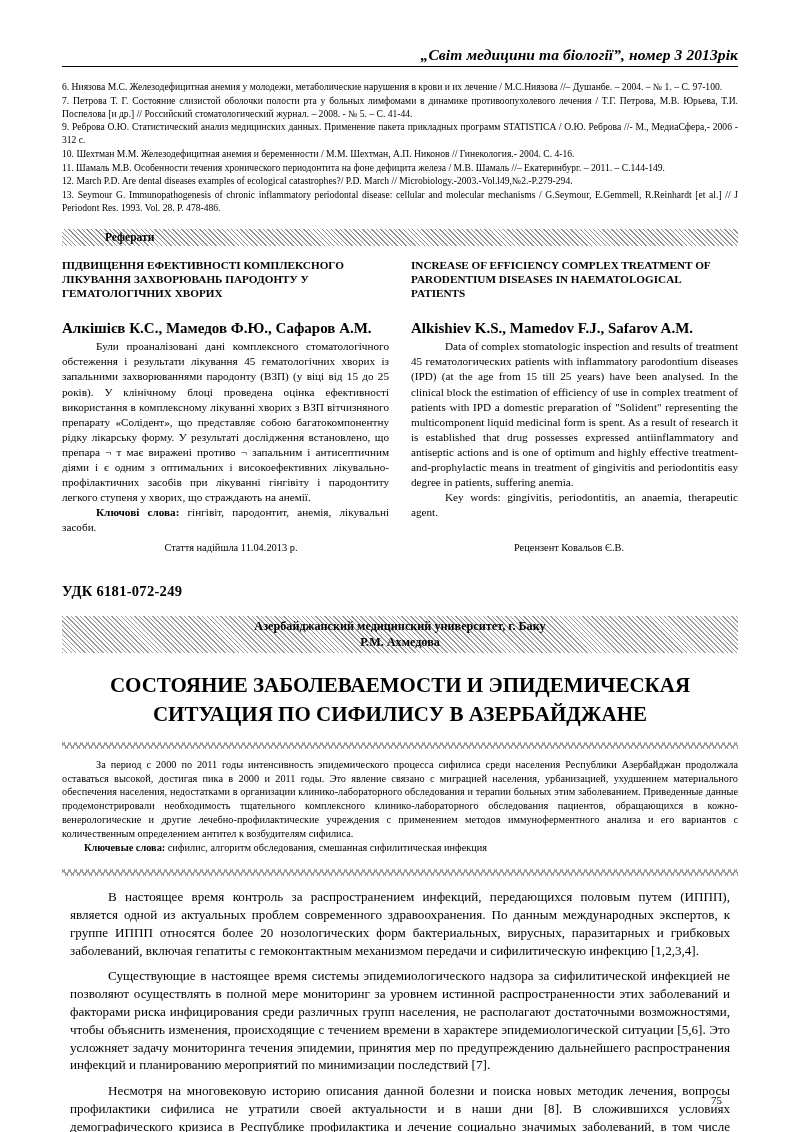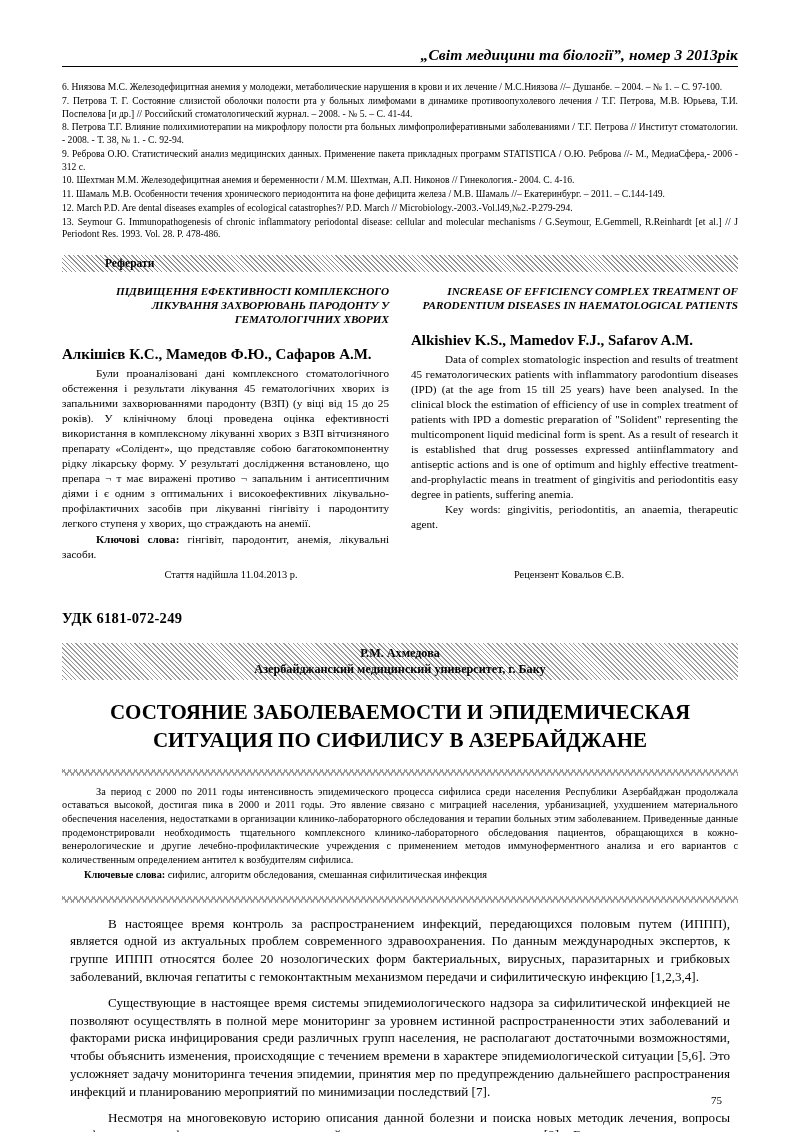--- a/index.html
+++ b/index.html
@@ -91,26 +91,25 @@
   .abstract-wrap {
     display: flex;
     gap: 22px;
     margin-top: 12px;
   }
   .abs-col {
     flex: 1 1 0;
     min-width: 0;
   }
   .abs-title {
-    text-align: right;
+    text-align: left;
     font-weight: bold;
     font-size: 11.2px;
     line-height: 1.26;
     text-transform: uppercase;
-    font-style: italic;
   }
   .abs-authors {
     text-align: left;
     font-weight: bold;
     font-size: 15px;
     line-height: 1.3;
     margin-top: 19px;
   }
   .abs-body {
     font-size: 11.2px;
@@ -208,21 +207,20 @@
 <body>
 
 <div class="page">
 
   <div class="running-head">„Світ медицини та біології”, номер 3 2013рік</div>
   <div class="head-rule"></div>
 
   <div class="refs">
     <p class="ref-hang">6. Ниязова М.С. Железодефицитная анемия у молодежи, метаболические нарушения в крови и их лечение / М.С.Ниязова  //– Душанбе. – 2004. – № 1. – С. 97-100.</p>
     <p class="ref-hang">7. Петрова Т. Г. Состояние слизистой оболочки полости рта у больных лимфомами в динамике противоопухолевого лечения / Т.Г. Петрова, М.В. Юрьева, Т.И. Поспелова [и др.]  // Российский стоматологический журнал. – 2008. - № 5. – С. 41-44.</p>
-    <p class="ref-hang">8. Петрова Т.Г. Влияние полихимиотерапии на микрофлору полости рта больных лимфопролиферативными заболеваниями / Т.Г. Петрова  // Институт стоматологии. - 2008. - Т. 38, № 1. - С. 92-94.</p>
     <p class="ref-hang">9. Реброва О.Ю. Статистический анализ медицинских данных. Применение пакета прикладных программ STATISTICA / О.Ю. Реброва //- М., МедиаСфера,- 2006 - 312 с.</p>
     <p class="ref-hang">10.  Шехтман М.М. Железодефицитная анемия и беременности / М.М. Шехтман, А.П. Никонов // Гинекология.- 2004. С. 4-16.</p>
     <p class="ref-hang">11.  Шамаль М.В. Особенности течения хронического периодонтита на фоне дефицита железа / М.В. Шамаль //– Екатеринбург. – 2011. – С.144-149.</p>
     <p class="ref-hang">12.  March P.D. Are dental diseases examples of ecological catastrophes?/ P.D. March // Microbiology.-2003.-Vol.l49,№2.-P.279-294.</p>
     <p class="ref-hang">13. Seymour G. Immunopathogenesis of chronic inflammatory periodontal disease: cellular and molecular mechanisms / G.Seymour, E.Gemmell, R.Reinhardt  [et al.] // J Periodont Res. 1993. Vol. 28. P. 478-486.</p>
   </div>
 
   <div class="band">
     <span class="band-label">Реферати</span>
   </div>
@@ -247,22 +245,22 @@
   </div>
 
   <div class="meta-line">
     <div class="meta-left">Стаття надійшла 11.04.2013 р.</div>
     <div class="meta-right">Рецензент Ковальов Є.В.</div>
   </div>
 
   <div class="udk">УДК   6181-072-249</div>
 
   <div class="band-authors">
+    <div>Азербайджанский медицинский университет, г. Баку</div>
     <div>Р.М. Ахмедова</div>
-    <div>Азербайджанский медицинский университет, г. Баку</div>
   </div>
 
   <div class="art-title">СОСТОЯНИЕ ЗАБОЛЕВАЕМОСТИ И ЭПИДЕМИЧЕСКАЯ СИТУАЦИЯ ПО  СИФИЛИСУ В АЗЕРБАЙДЖАНЕ</div>
 
   <div class="zigzag"></div>
 
   <div class="art-abstract">
     <p>За период с 2000 по 2011 годы  интенсивность эпидемического процесса сифилиса среди населения Республики Азербайджан продолжала оставаться высокой, достигая пика в 2000 и 2011 годы. Это явление связано с миграцией населения, урбанизацией, ухудшением материального обеспечения населения, недостатками в организации клинико-лабораторного обследования и терапии больных этим заболеванием. Приведенные данные продемонстрировали необходимость тщательного комплексного клинико-лабораторного обследования пациентов, обращающихся в кожно-венерологические и другие лечебно-профилактические учреждения с применением методов иммуноферментного анализа и его вариантов с количественным определением антител к возбудителям сифилиса.</p>
     <p class="kwline"><span class="kw">Ключевые слова:</span><span> сифилис, алгоритм обследования, смешанная сифилитическая инфекция</span></p>
   </div>

